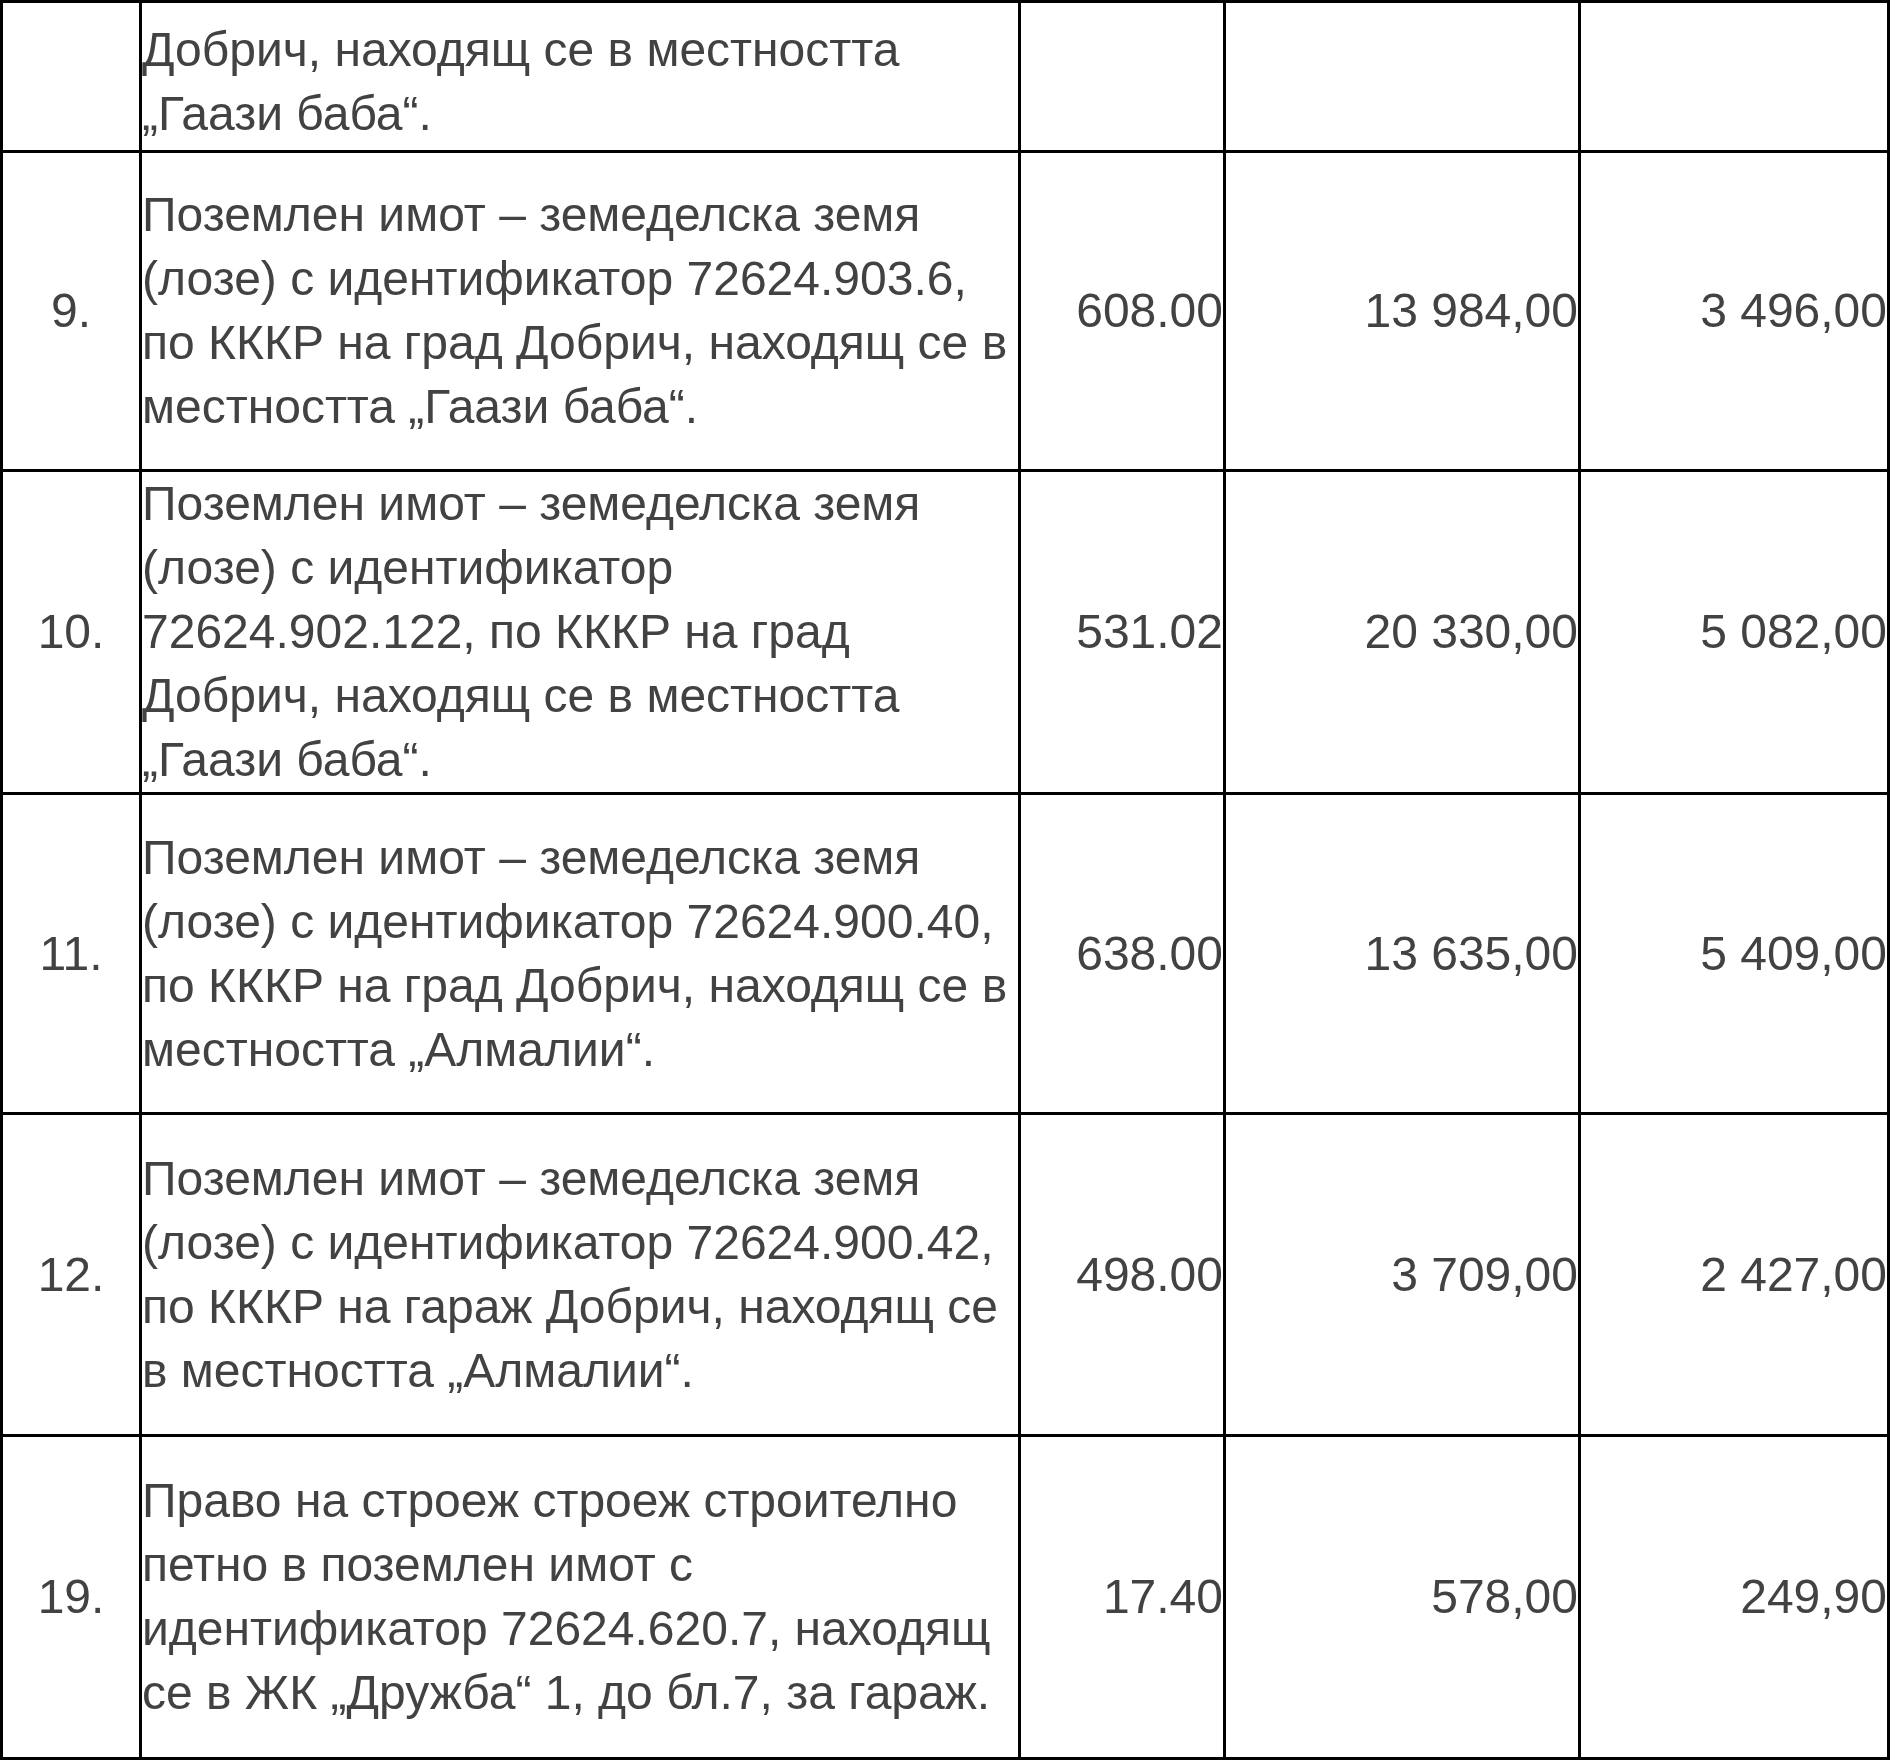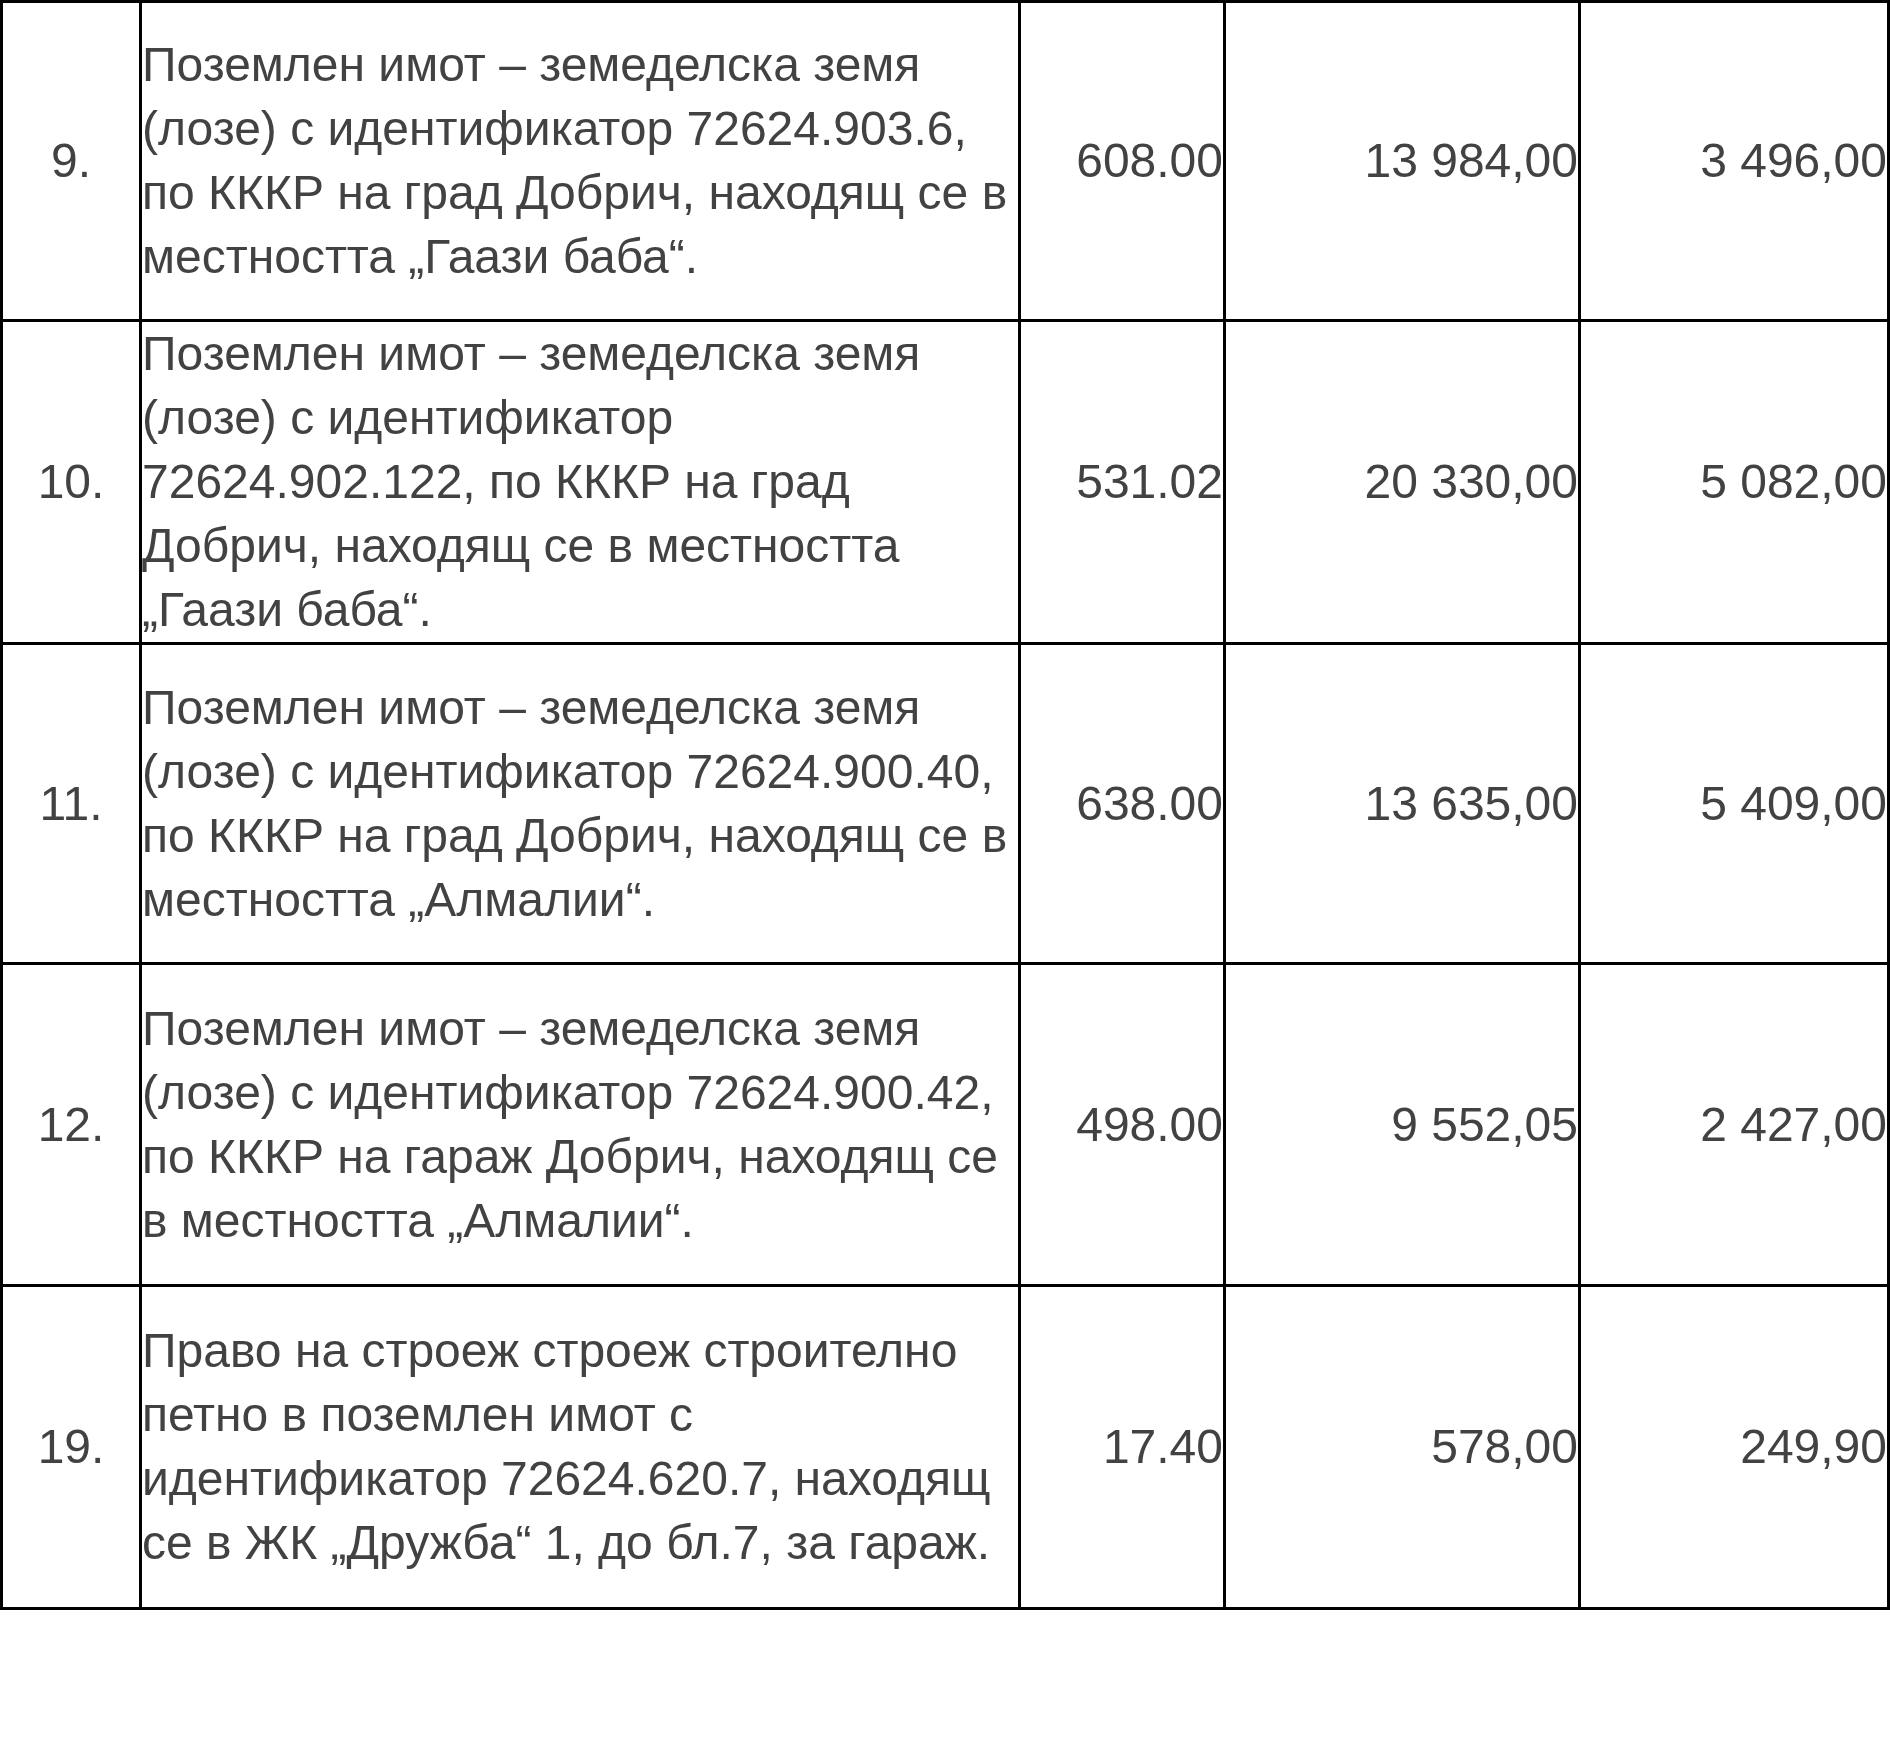--- a/index.html
+++ b/index.html
@@ -52,20 +52,27 @@
 <div class="page">
   <table class="prop-table">
     <colgroup>
       <col style="width:139px">
       <col style="width:879px">
       <col style="width:205px">
       <col style="width:355px">
       <col style="width:309px">
     </colgroup>
     <tbody>
+        <tr class="partial" style="height: 150px;">
+          <td class="numcol"></td>
+          <td class="desc">Добрич, находящ се в местността „Гаази баба“.</td>
+          <td class="num"></td>
+          <td class="num"></td>
+          <td class="num"></td>
+        </tr>
         <tr style="height: 319px;">
           <td class="numcol">9.</td>
           <td class="desc">Поземлен имот – земеделска земя (лозе) с идентификатор 72624.903.6, по КККР на град Добрич, находящ се в местността „Гаази баба“.</td>
           <td class="num">608.00</td>
           <td class="num">13 984,00</td>
           <td class="num">3 496,00</td>
         </tr>
         <tr style="height: 321px;">
           <td class="numcol">10.</td>
           <td class="desc">Поземлен имот – земеделска земя (лозе) с идентификатор 72624.902.122, по КККР на град Добрич, находящ се в местността „Гаази баба“.</td>
@@ -77,21 +84,21 @@
           <td class="numcol">11.</td>
           <td class="desc">Поземлен имот – земеделска земя (лозе) с идентификатор 72624.900.40, по КККР на град Добрич, находящ се в местността „Алмалии“.</td>
           <td class="num">638.00</td>
           <td class="num">13 635,00</td>
           <td class="num">5 409,00</td>
         </tr>
         <tr style="height: 322px;">
           <td class="numcol">12.</td>
           <td class="desc">Поземлен имот – земеделска земя (лозе) с идентификатор 72624.900.42, по КККР на гараж Добрич, находящ се в местността „Алмалии“.</td>
           <td class="num">498.00</td>
-          <td class="num">9 552,05</td>
+          <td class="num">3 709,00</td>
           <td class="num">2 427,00</td>
         </tr>
         <tr style="height: 323px;">
           <td class="numcol">19.</td>
           <td class="desc">Право на строеж строеж строително петно в поземлен имот с идентификатор 72624.620.7, находящ се в ЖК „Дружба“ 1, до бл.7, за гараж.</td>
           <td class="num">17.40</td>
           <td class="num">578,00</td>
           <td class="num">249,90</td>
         </tr>
       </tbody>

